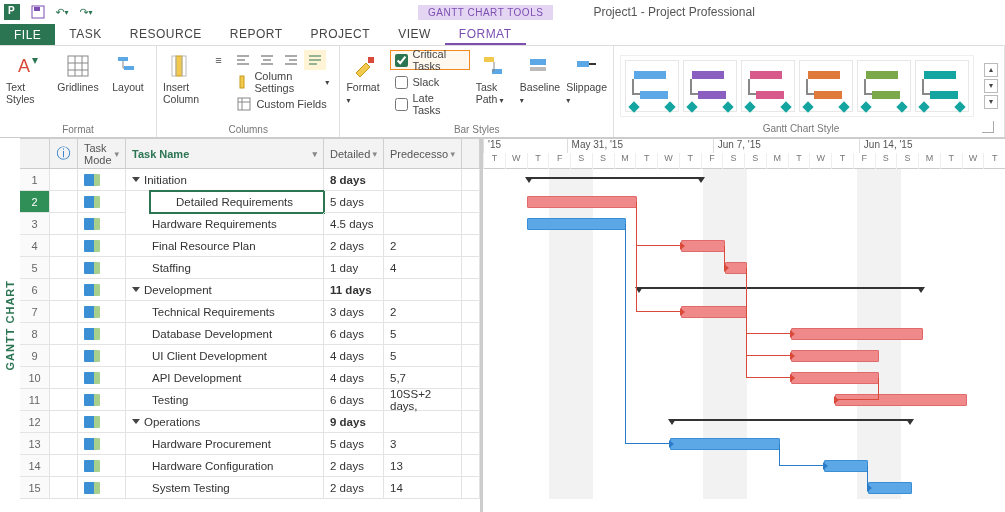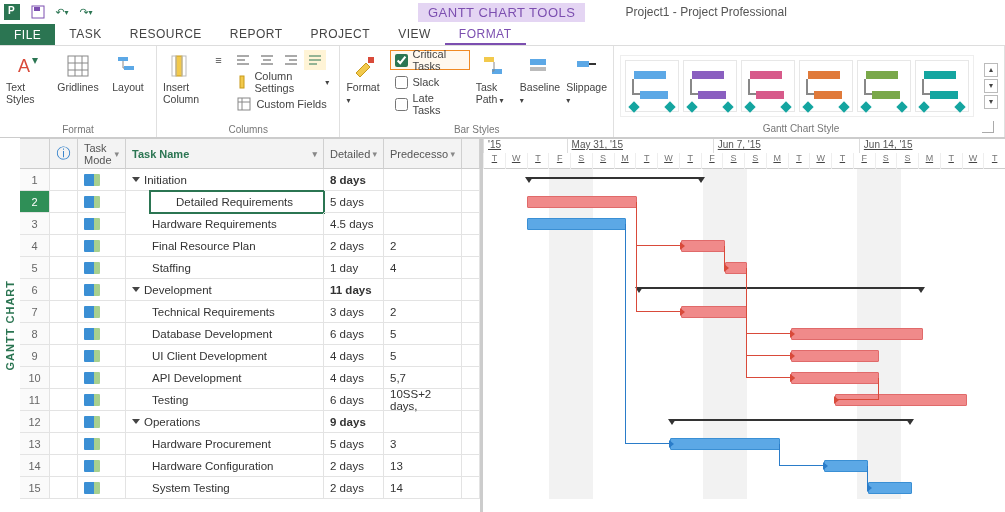--- a/index.html
+++ b/index.html
@@ -3,21 +3,21 @@
 <meta charset="utf-8">
 <style>
 * { margin: 0; padding: 0; box-sizing: border-box; font-family: "Segoe UI", Tahoma, sans-serif; }
 body { font-size: 11px; color: #444; background: #fff; width: 1005px; height: 512px; overflow: hidden; position: relative; }
 
 
 .titlebar { height: 24px; display: flex; align-items: center; padding: 0 4px; background: #fff; }
 .titlebar .appicon { width: 16px; height: 16px; background: #2b7552; margin-right: 6px; position: relative; }
 .titlebar .appicon::after { content: "P"; color: #fff; font-size: 10px; font-weight: bold; position:absolute; left:4px; top:1px; }
 .qat-btn { width: 20px; height: 20px; display: flex; align-items:center; justify-content:center; color: #2b7552; margin: 0 2px; cursor: pointer; }
-.context-tab { margin-left: 320px; padding: 2px 10px; background: #e4d5f3; color: #7c4fb0; font-size: 13px; letter-spacing: .5px; }
+.context-tab { margin-left: 320px; padding: 2px 10px; background: #e4d5f3; color: #7c4fb0; font-size: 10px; letter-spacing: .5px; }
 .title-text { margin-left: 40px; color: #555; font-size: 12px; }
 
 
 .ribbon-tabs { height: 22px; display: flex; align-items: stretch; border-bottom: 1px solid #ddd; }
 .rt { padding: 3px 14px 0; color: #444; cursor: pointer; font-size: 12px; letter-spacing: .5px; }
 .rt.file { background: #2b7552; color: #fff; padding-top: 4px; }
 .rt.active { color: #7c4fb0; border-bottom: 2px solid #7c4fb0; }
 
 
 .ribbon { height: 92px; display: flex; border-bottom: 1px solid #ccc; background: #fff; }
@@ -63,21 +63,21 @@
 .col-info { width:28px; }
 .col-mode { width:48px; }
 .col-name { width:198px; }
 .col-dur { width:60px; }
 .col-pred { width:78px; }
 .col-add { width:18px; }
 .namecell-sel { outline:2px solid #2b7552; outline-offset:-1px;margin-left:24px; }
 
 
 .gantt { flex:1; position:relative; border-left:3px solid #ccc; border-top:1px solid #ccc; overflow:hidden; }
-.timescale { height:30px; border-bottom:1px solid #ccc; position:relative; background:#fff;text-decoration:underline; }
+.timescale { height:30px; border-bottom:1px solid #ccc; position:relative; background:#fff; }
 .ts-top { height:14px; display:flex; font-size:10px; color:#555; }
 .ts-top div { border-left:1px solid #ddd; padding-left:4px; width:154px; white-space:nowrap; }
 .ts-bot { height:16px; display:flex; font-size:9px; color:#777; }
 .ts-bot div { width:22px; text-align:center; border-left:1px solid #eee; }
 .gbody { position:relative; }
 .grow { height:22px; position:relative; }
 .wkend { position:absolute; top:0; bottom:0; width:22px; background:#f2f2f2; }
 .bar { position:absolute; height:12px; top:5px; border-radius:1px; }
 .bar.crit { background:#f08a8a; border:1px solid #e06a6a; }
 .bar.blue { background:#5ca8e6; border:1px solid #3a8fd4; }

